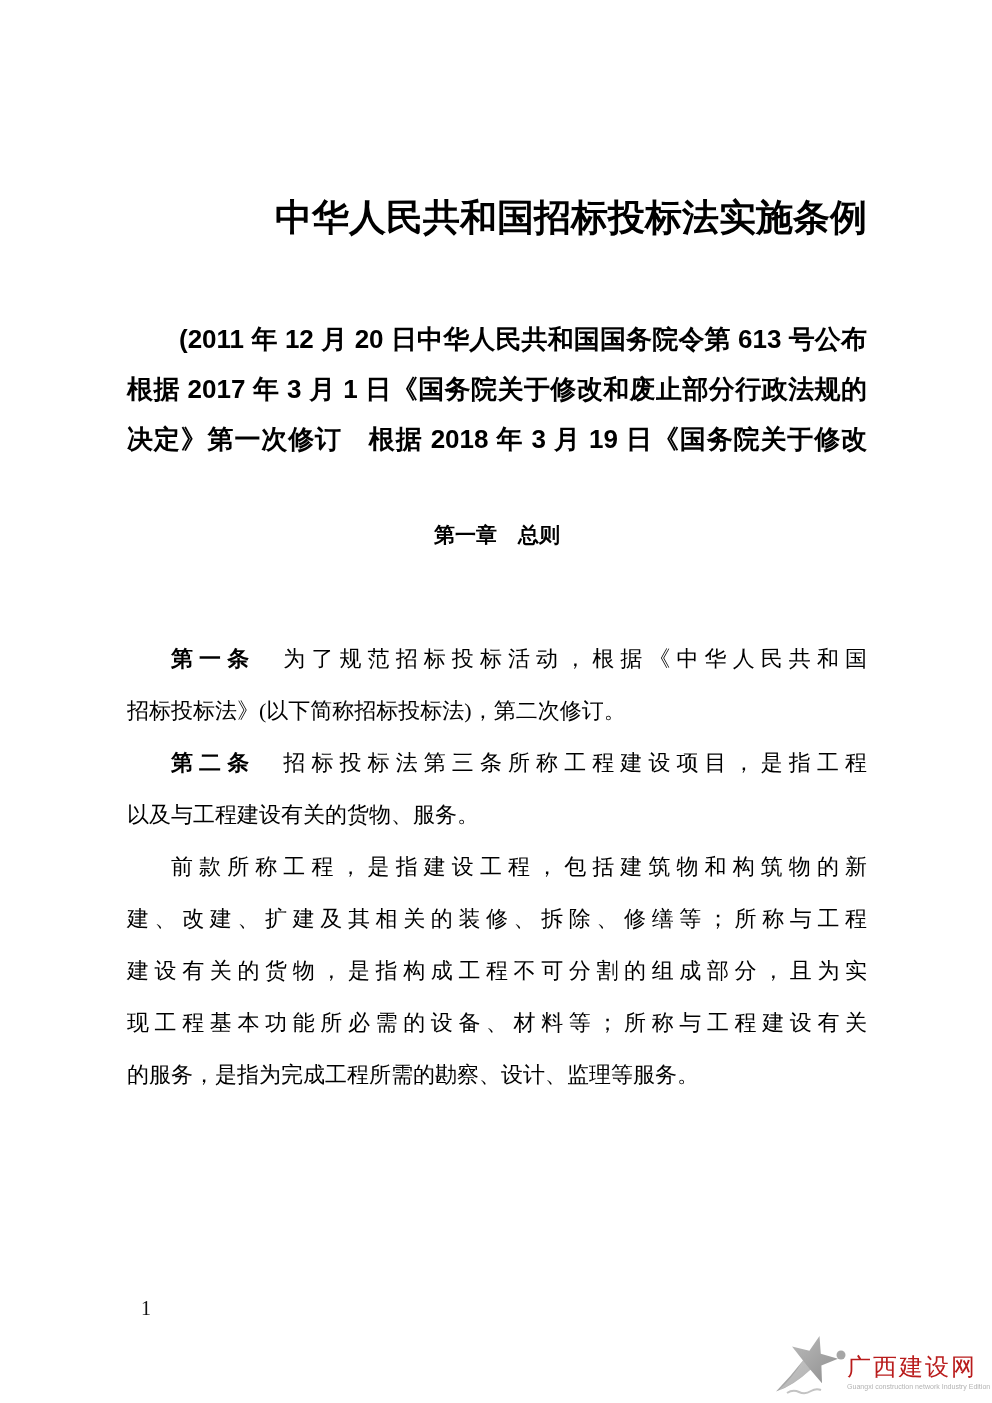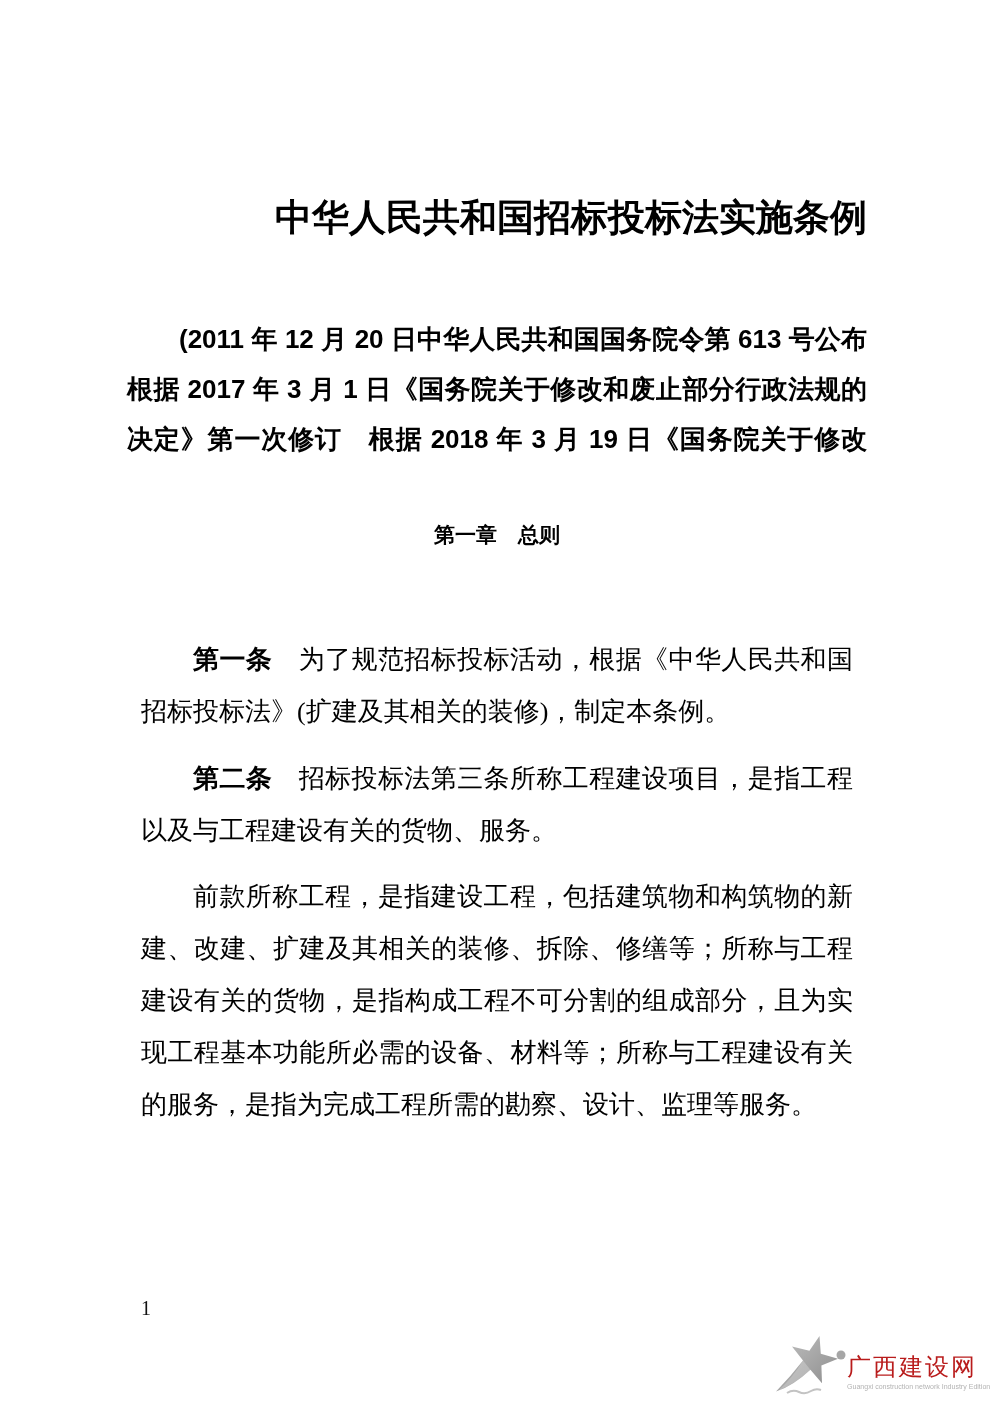--- a/index.html
+++ b/index.html
@@ -28,21 +28,21 @@
 
   .chapter-heading{
     margin-top:46px;
     font-family:"Liberation Sans","DejaVu Sans",sans-serif;
     font-weight:700;
     font-size:21px;line-height:50px;
     text-align:center;color:#000;
   }
 
   .body-block{margin-top:73px;}
-  .body-para{font-size:26px;line-height:52px;color:#000;margin:14px;}
+  .body-para{font-size:22px;line-height:52px;color:#000;margin:0;}
 
   .line{text-align:justify;text-align-last:justify;}
   .line.short{text-align:left;text-align-last:left;}
   .line.indent{text-indent:2em;}
 
   .art-num{
     font-family:"Liberation Sans","DejaVu Sans",sans-serif;
     font-weight:700;
   }
 
@@ -79,21 +79,21 @@
       <div class="line">根据 2017 年 3 月 1 日《国务院关于修改和废止部分行政法规的</div>
       <div class="line">决定》第一次修订　根据 2018 年 3 月 19 日《国务院关于修改</div>
     </div>
 
     <div class="chapter-heading">第一章　总则</div>
 
     <div class="body-block">
 
       <div class="body-para">
         <div class="line indent"><span class="art-num">第一条</span><span>　为了规范招标投标活动，根据《中华人民共和国</span></div>
-        <div class="line short">招标投标法》(扩建及其相关的装修)，制定本条例。</div>
+        <div class="line short">招标投标法》(以下简称招标投标法)，第二次修订。</div>
       </div>
 
       <div class="body-para">
         <div class="line indent"><span class="art-num">第二条</span><span>　招标投标法第三条所称工程建设项目，是指工程</span></div>
         <div class="line short">以及与工程建设有关的货物、服务。</div>
       </div>
 
       <div class="body-para">
         <div class="line indent">前款所称工程，是指建设工程，包括建筑物和构筑物的新</div>
         <div class="line">建、改建、扩建及其相关的装修、拆除、修缮等；所称与工程</div>

